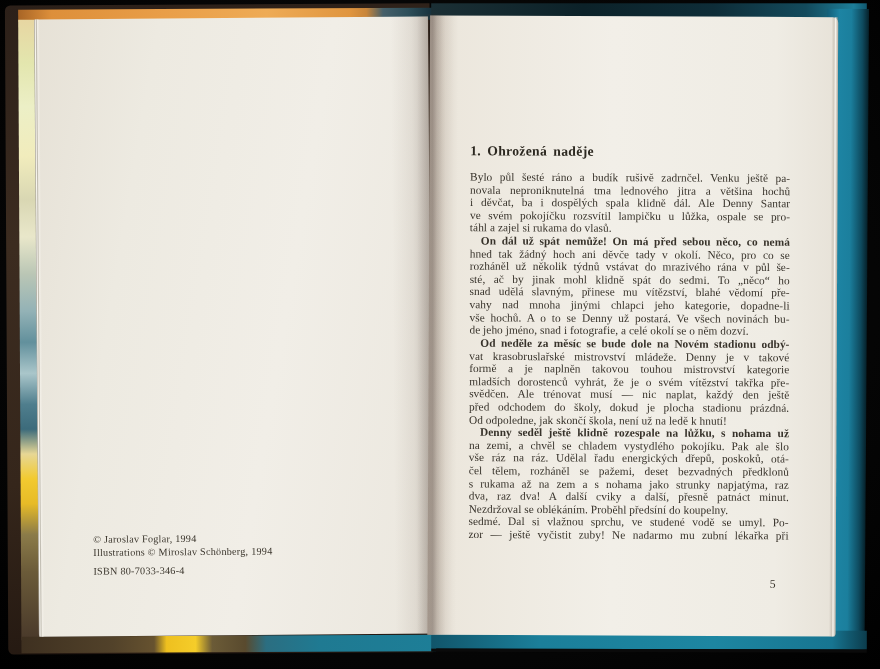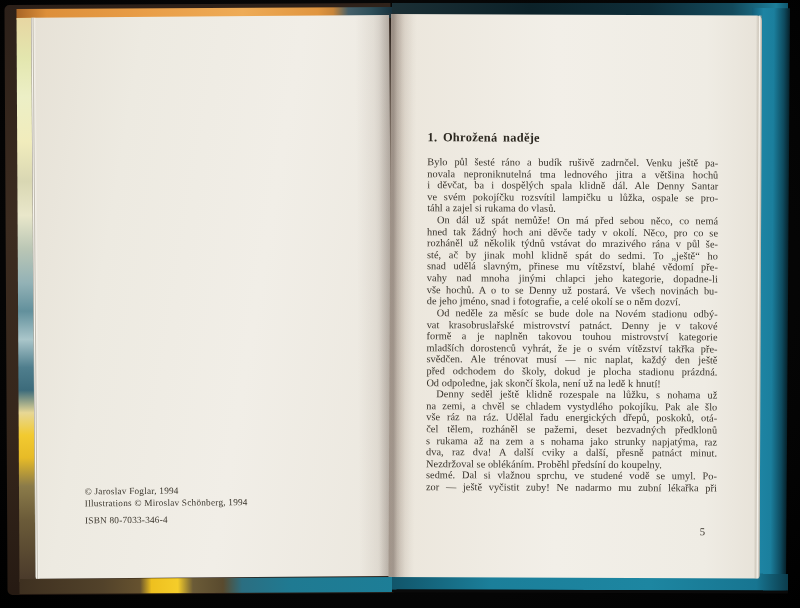--- a/index.html
+++ b/index.html
@@ -53,21 +53,21 @@
   
   .copyright{left:50px;top:468px;width:280px;color:#3b362d;font-size:9.3px;line-height:12.4px;letter-spacing:.2px;}
   .copyright .isbn{position:static;display:block;margin-top:4px;}
   .copyright div{position:static;}
   .chapter-title{left:37px;top:116px;width:300px;color:#2c2820;font-weight:bold;font-size:12.4px;
     letter-spacing:.3px;word-spacing:2.2px;}
   .body-text{left:37px;top:142px;width:291px;color:#37322a;}
   .body-text .line{position:static;display:block;height:11.62px;font-size:10.3px;line-height:11.62px;
     letter-spacing:.05px;text-align:justify;text-align-last:justify;white-space:nowrap;}
   .body-text .line.para-end{text-align-last:left;}
-  .body-text .line.indent{padding-left:10px;}
+  .body-text .line.indent{padding-left:10px;font-weight:bold;}
   .page-number{left:311px;top:511px;color:#37322a;font-size:10.6px;}
 </style>
 </head>
 <body>
 
 <div class="scene">
 
   <div class="cover-left">
     <div class="strip-top"></div>
     <div class="strip-left"></div>
@@ -90,27 +90,27 @@
     <div class="chapter-title">1. Ohrožená naděje</div>
     <div class="body-text">
         <div class="line">Bylo půl šesté ráno a budík rušivě zadrnčel. Venku ještě pa-</div>
         <div class="line">novala neproniknutelná tma lednového jitra a většina hochů</div>
         <div class="line">i děvčat, ba i dospělých spala klidně dál. Ale Denny Santar</div>
         <div class="line">ve svém pokojíčku rozsvítil lampičku u lůžka, ospale se pro-</div>
         <div class="line para-end">táhl a zajel si rukama do vlasů.</div>
         <div class="line indent">On dál už spát nemůže! On má před sebou něco, co nemá</div>
         <div class="line">hned tak žádný hoch ani děvče tady v okolí. Něco, pro co se</div>
         <div class="line">rozháněl už několik týdnů vstávat do mrazivého rána v půl še-</div>
-        <div class="line">sté, ač by jinak mohl klidně spát do sedmi. To „ještě“ ho</div>
+        <div class="line">sté, ač by jinak mohl klidně spát do sedmi. To „něco“ ho</div>
         <div class="line">snad udělá slavným, přinese mu vítězství, blahé vědomí pře-</div>
         <div class="line">vahy nad mnoha jinými chlapci jeho kategorie, dopadne-li</div>
         <div class="line">vše hochů. A o to se Denny už postará. Ve všech novinách bu-</div>
         <div class="line para-end">de jeho jméno, snad i fotografie, a celé okolí se o něm dozví.</div>
         <div class="line indent">Od neděle za měsíc se bude dole na Novém stadionu odbý-</div>
-        <div class="line">vat krasobruslařské mistrovství patnáct. Denny je v takové</div>
+        <div class="line">vat krasobruslařské mistrovství mládeže. Denny je v takové</div>
         <div class="line">formě a je naplněn takovou touhou mistrovství kategorie</div>
         <div class="line">mladších dorostenců vyhrát, že je o svém vítězství takřka pře-</div>
         <div class="line">svědčen. Ale trénovat musí — nic naplat, každý den ještě</div>
         <div class="line">před odchodem do školy, dokud je plocha stadionu prázdná.</div>
         <div class="line para-end">Od odpoledne, jak skončí škola, není už na ledě k hnutí!</div>
         <div class="line indent">Denny seděl ještě klidně rozespale na lůžku, s nohama už</div>
         <div class="line">na zemi, a chvěl se chladem vystydlého pokojíku. Pak ale šlo</div>
         <div class="line">vše ráz na ráz. Udělal řadu energických dřepů, poskoků, otá-</div>
         <div class="line">čel tělem, rozháněl se pažemi, deset bezvadných předklonů</div>
         <div class="line">s rukama až na zem a s nohama jako strunky napjatýma, raz</div>

